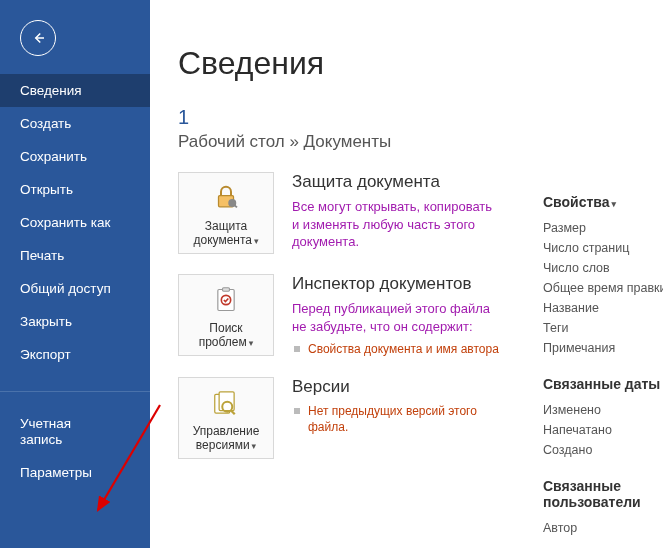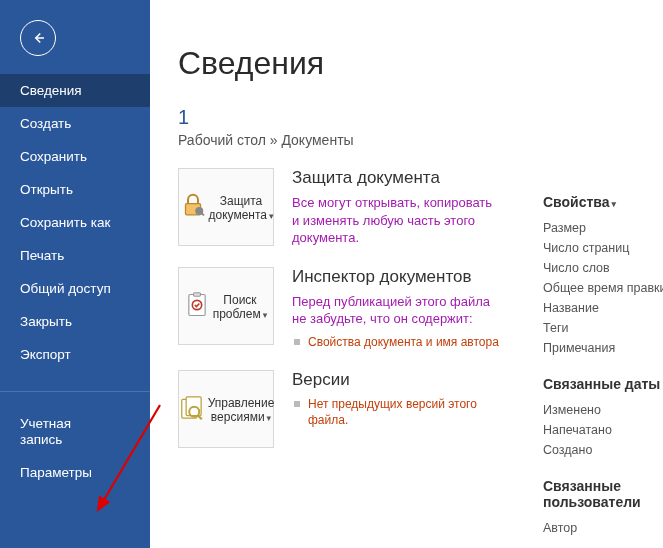--- a/index.html
+++ b/index.html
@@ -43,32 +43,32 @@
   .nav li.active { background: #1e3e6e; }
   .nav .gap-top { margin-top: 20px; border-top: 1px solid #4a72ab; padding-top: 14px; }
   .nav .account { line-height: 1.2; padding-top: 24px; padding-bottom: 8px; }
   .content {
     position: absolute; left: 150px; top: 20px; right: 0; bottom: 0;
     padding: 25px 0 0 28px;
     color: #333;
   }
   .page-title { font-size: 32px; font-weight: 300; color: #2a2a2a; margin-bottom: 24px; }
   .doc-name { font-size: 20px; color: #2a579a; font-weight: 400; margin-bottom: 3px; }
-  .breadcrumb { font-size: 14px; color: #555; margin-bottom: 20px; }
+  .breadcrumb { font-size: 17px; color: #555; margin-bottom: 20px; }
   .card-row { display: flex; align-items: flex-start; margin-bottom: 20px; }
   .card-btn {
     width: 96px; min-height: 78px;
     border: 1px solid #d8d8d8;
     background: #fafafa;
     text-align: center;
     font-size: 12px;
     color: #333;
     padding: 8px 4px 6px 4px;
     cursor: pointer;
-    display: flex; flex-direction: row; align-items: center; justify-content: center;
+    display: flex; flex-direction: column; align-items: center; justify-content: center;
   }
   .card-btn .icon-wrap { height: 34px; display:flex; align-items:center; justify-content:center; margin-bottom: 4px; }
   .card-btn .caret { font-size: 9px; color: #555; margin-left: 2px; }
   .card-text { margin-left: 18px; width: 210px; }
   .card-text h3 { font-size: 17px; color: #333; font-weight: 400; margin-bottom: 6px; }
   .card-text .desc { font-size: 13px; color: #a21caf; line-height: 1.35; }
   .card-text ul { list-style: none; margin-top: 6px; }
   .card-text ul li { font-size: 12px; color: #c2410c; line-height: 1.35; padding-left: 16px; position: relative; }
   .card-text ul li::before {
     content: ""; position: absolute; left: 2px; top: 5px;

